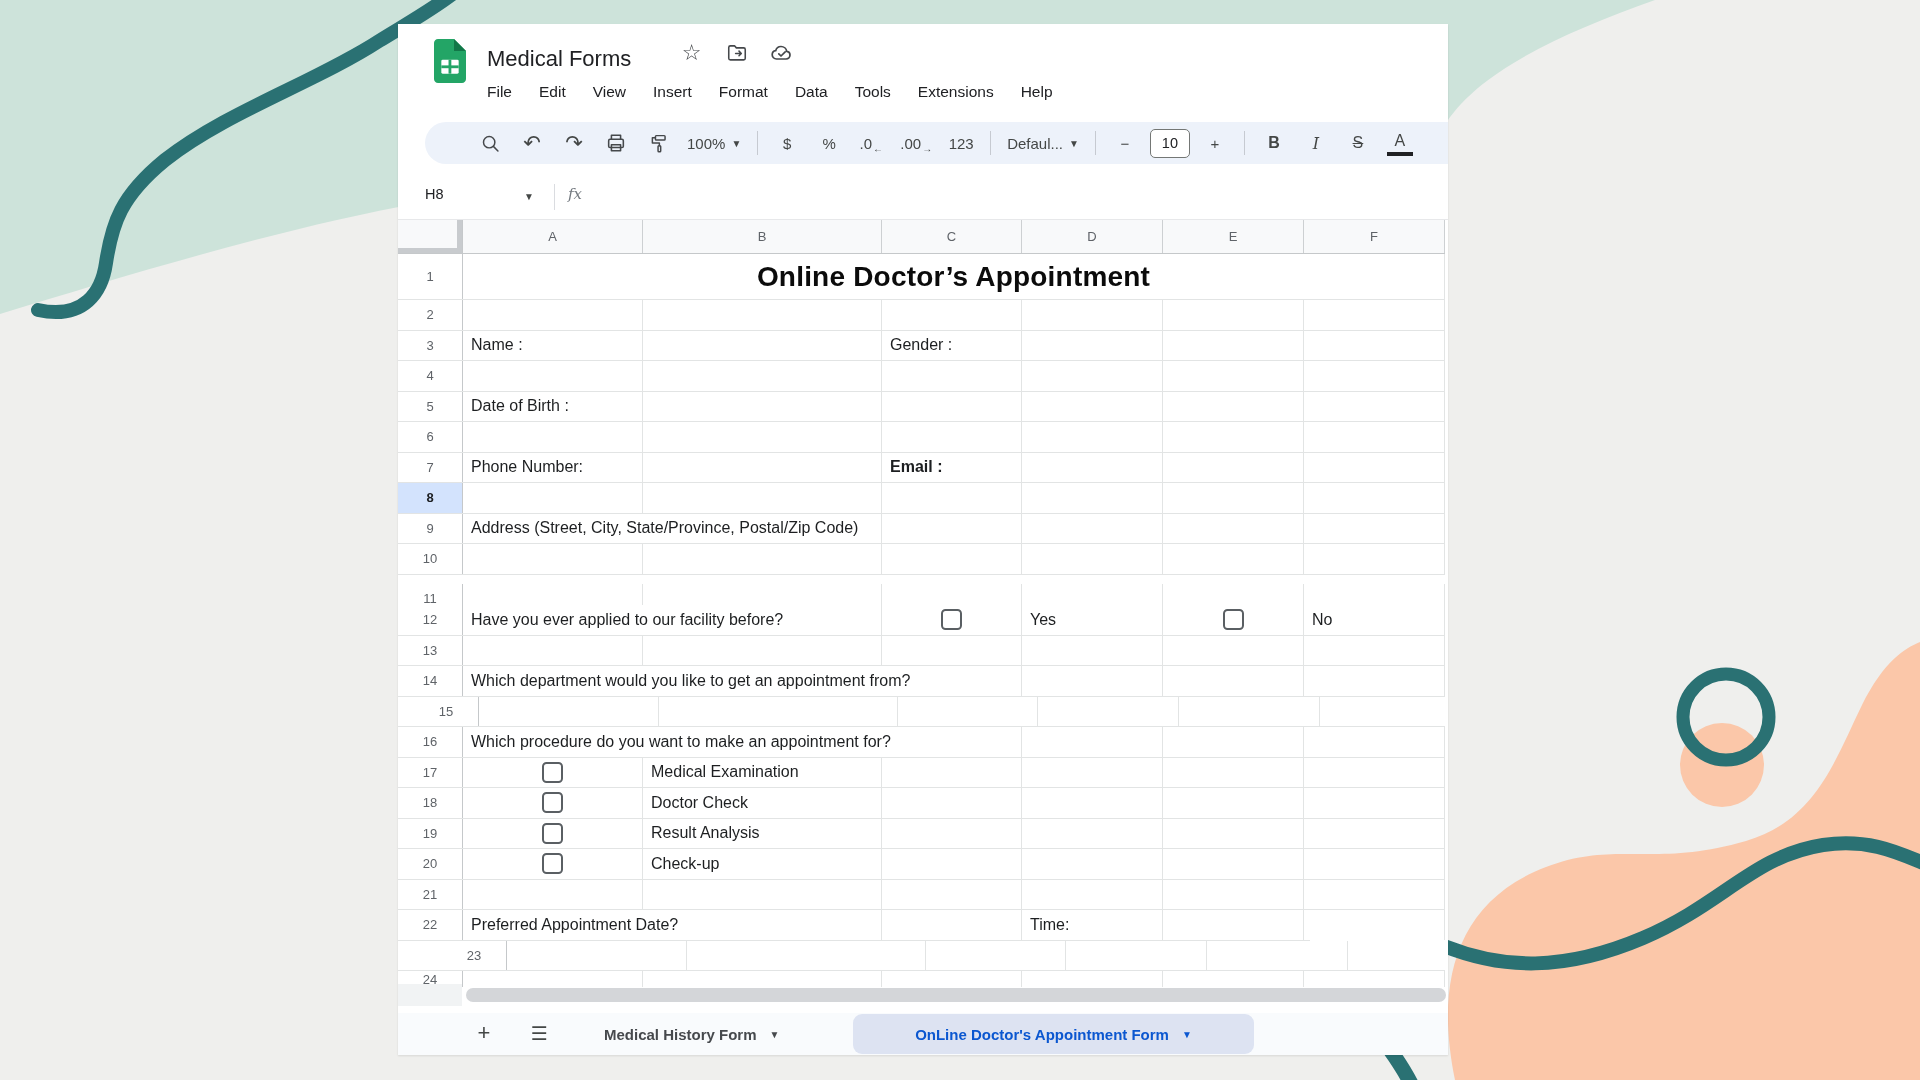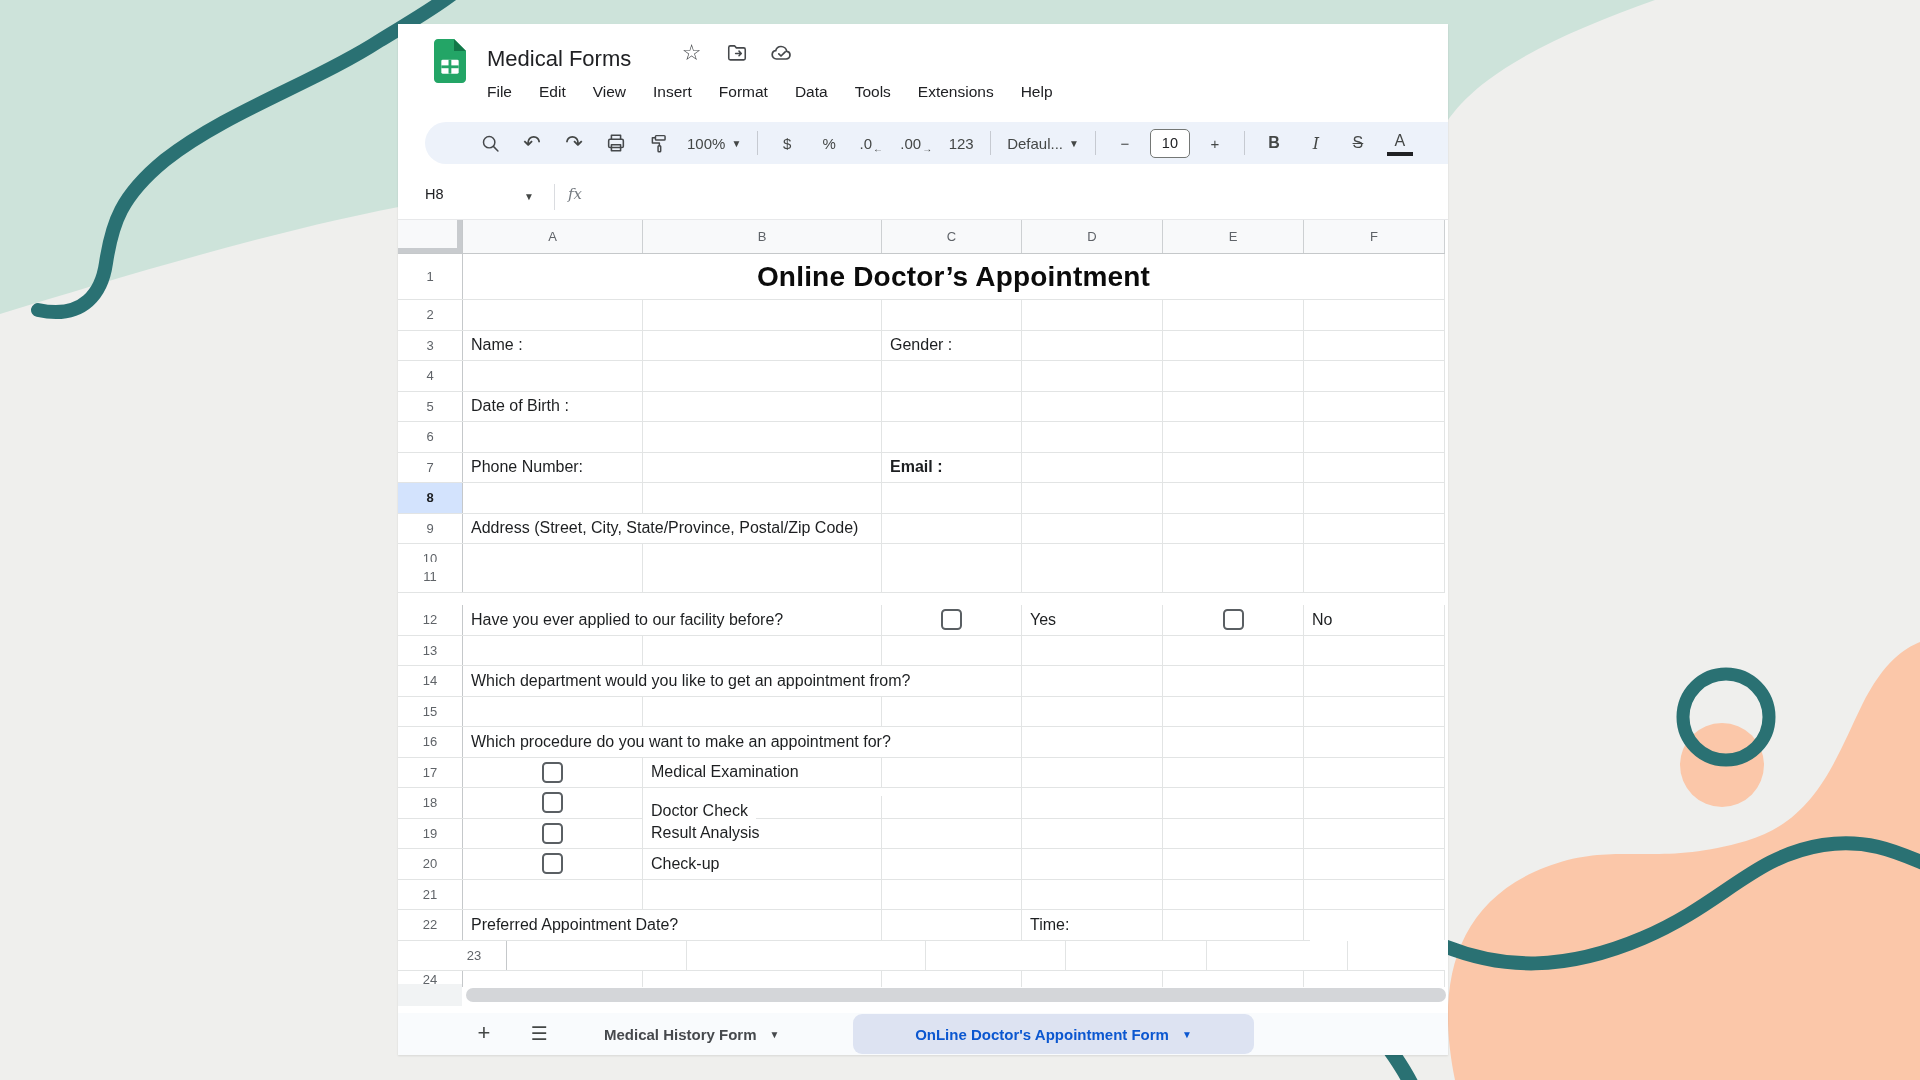--- a/index.html
+++ b/index.html
@@ -310,21 +310,21 @@
         </div>
         <div class="grow" style="top: 324px; height: 30.5px; width: 1047px;">
           <div class="rh" style="width: 65px; flex: 0 0 65px;">10</div>
           <div class="gc" style="width: 180px; flex: 0 0 180px;"></div>
           <div class="gc" style="width: 239px; flex: 0 0 239px;"></div>
           <div class="gc" style="width: 140px; flex: 0 0 140px;"></div>
           <div class="gc" style="width: 141px; flex: 0 0 141px;"></div>
           <div class="gc" style="width: 141px; flex: 0 0 141px;"></div>
           <div class="gc" style="width: 141px; flex: 0 0 141px;"></div>
         </div>
-        <div class="grow" style="top: 342px; height: 30.5px; width: 1047px;">
+        <div class="grow" style="top: 364px; height: 30.5px; width: 1047px;">
           <div class="rh" style="width: 65px; flex: 0 0 65px;">11</div>
           <div class="gc" style="width: 180px; flex: 0 0 180px;"></div>
           <div class="gc" style="width: 239px; flex: 0 0 239px;"></div>
           <div class="gc" style="width: 140px; flex: 0 0 140px;"></div>
           <div class="gc" style="width: 141px; flex: 0 0 141px;"></div>
           <div class="gc" style="width: 141px; flex: 0 0 141px;"></div>
           <div class="gc" style="width: 141px; flex: 0 0 141px;"></div>
         </div>
         <div class="grow" style="top: 385px; height: 30.5px; width: 1047px;">
           <div class="rh" style="width: 65px; flex: 0 0 65px;">12</div>
@@ -358,21 +358,21 @@
           <div class="rh" style="width: 65px; flex: 0 0 65px;">14</div>
           <div class="gc" style="width: 180px; flex: 0 0 180px;">
             <span class="cellText">Which department would you like to get an appointment from?</span>
           </div>
           <div class="gc" style="width: 239px; flex: 0 0 239px;"></div>
           <div class="gc" style="width: 140px; flex: 0 0 140px;"></div>
           <div class="gc" style="width: 141px; flex: 0 0 141px;"></div>
           <div class="gc" style="width: 141px; flex: 0 0 141px;"></div>
           <div class="gc" style="width: 141px; flex: 0 0 141px;"></div>
         </div>
-        <div class="grow" style="top: 476.5px; height: 30.5px; width: 1047px;">
+        <div class="grow" style="top: 476.5px; height: 30.5px; width: 1047px; padding-left: 16px;">
           <div class="rh" style="width: 65px; flex: 0 0 65px;">15</div>
           <div class="gc" style="width: 180px; flex: 0 0 180px;"></div>
           <div class="gc" style="width: 239px; flex: 0 0 239px;"></div>
           <div class="gc" style="width: 140px; flex: 0 0 140px;"></div>
           <div class="gc" style="width: 141px; flex: 0 0 141px;"></div>
           <div class="gc" style="width: 141px; flex: 0 0 141px;"></div>
           <div class="gc" style="width: 141px; flex: 0 0 141px;"></div>
         </div>
         <div class="grow" style="top: 507px; height: 30.5px; width: 1047px;">
           <div class="rh" style="width: 65px; flex: 0 0 65px;">16</div>
@@ -396,21 +396,21 @@
           <div class="gc" style="width: 140px; flex: 0 0 140px;"></div>
           <div class="gc" style="width: 141px; flex: 0 0 141px;"></div>
           <div class="gc" style="width: 141px; flex: 0 0 141px;"></div>
           <div class="gc" style="width: 141px; flex: 0 0 141px;"></div>
         </div>
         <div class="grow" style="top: 568px; height: 30.5px; width: 1047px;">
           <div class="rh" style="width: 65px; flex: 0 0 65px;">18</div>
           <div class="gc" style="width: 180px; flex: 0 0 180px; justify-content: center;">
             <span class="cbx"></span>
           </div>
-          <div class="gc" style="width: 239px; flex: 0 0 239px; margin-top: 8px;">
+          <div class="gc" style="width: 239px; flex: 0 0 239px;">
             <span class="cellText">Doctor Check</span>
           </div>
           <div class="gc" style="width: 140px; flex: 0 0 140px;"></div>
           <div class="gc" style="width: 141px; flex: 0 0 141px;"></div>
           <div class="gc" style="width: 141px; flex: 0 0 141px;"></div>
           <div class="gc" style="width: 141px; flex: 0 0 141px;"></div>
         </div>
         <div class="grow" style="top: 598.5px; height: 30.5px; width: 1047px;">
           <div class="rh" style="width: 65px; flex: 0 0 65px;">19</div>
           <div class="gc" style="width: 180px; flex: 0 0 180px; justify-content: center;">

